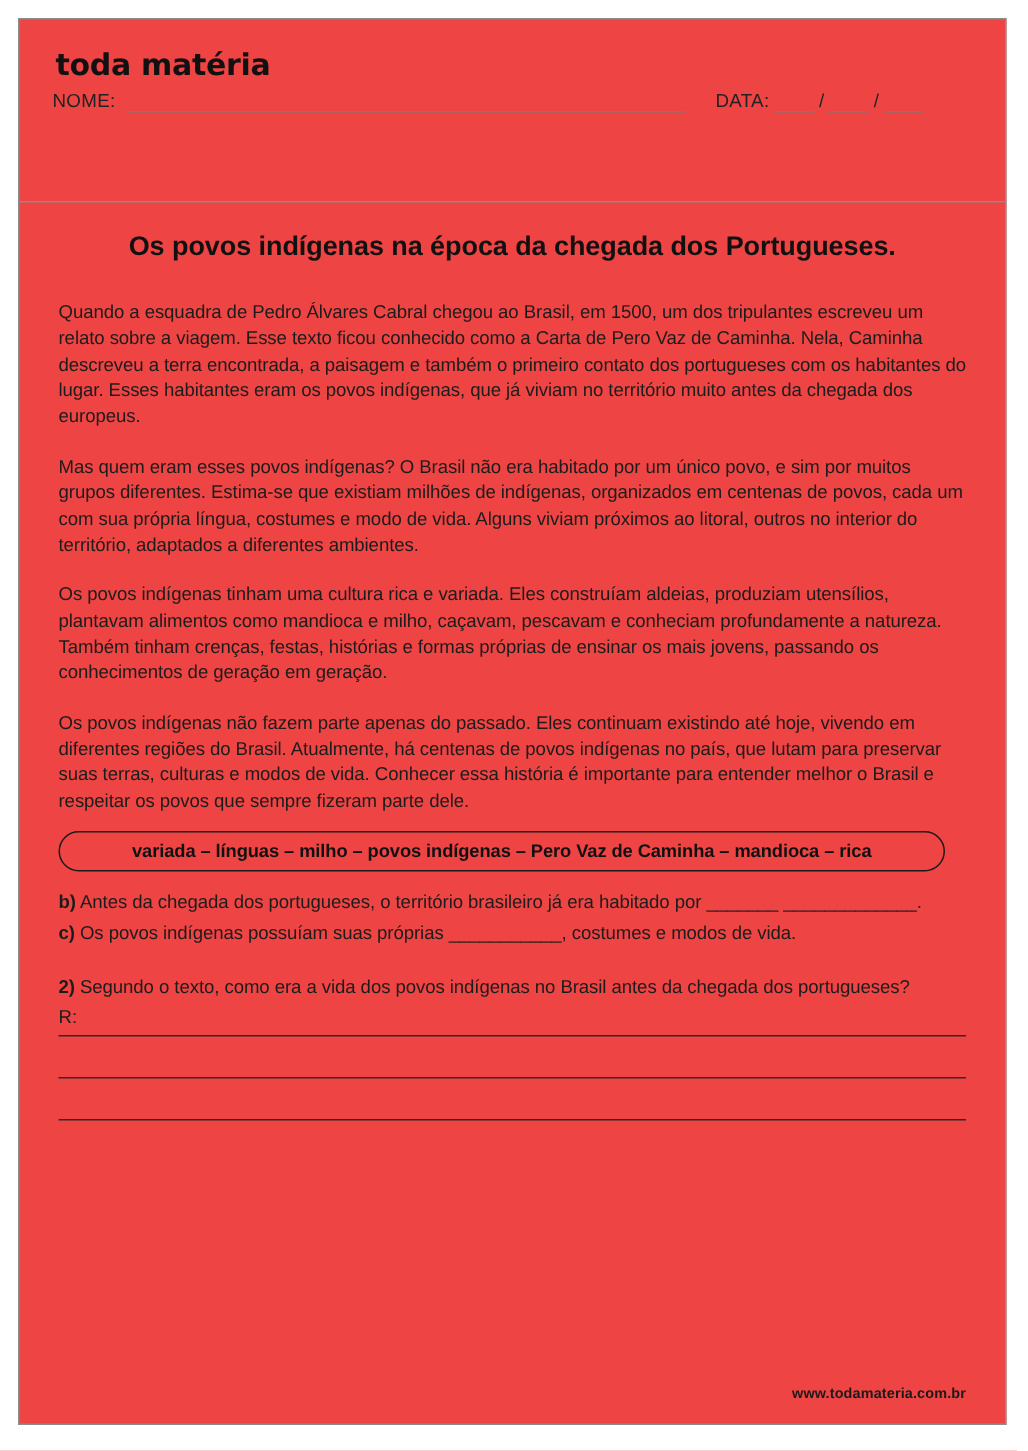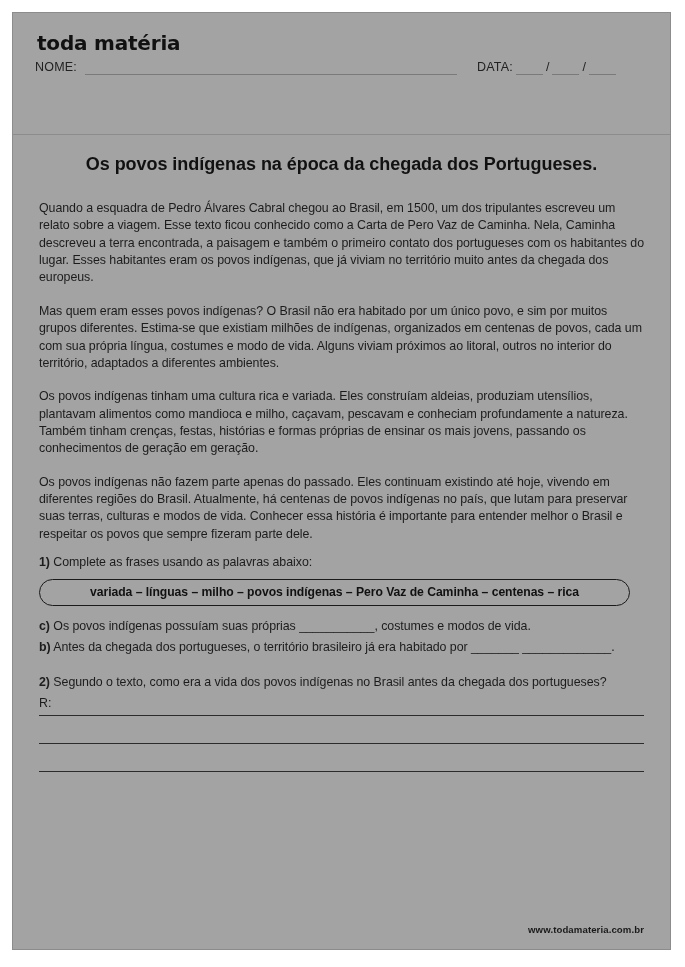--- a/index.html
+++ b/index.html
@@ -16,21 +16,21 @@
   }
 
   #page {
     position: absolute;
     left: 12px;
     top: 12px;
     width: 659px;
     height: 938px;
     box-sizing: border-box;
     border: 1px solid #8c8c8c;
-    background: #a3a3a3;
+    background: #ef4444;
   }
 
   
   #header {
     box-sizing: border-box;
     height: 122px;
     border-bottom: 1px solid #8c8c8c;
     padding: 16px 22px 0 22px;
     position: relative;
   }
@@ -208,31 +208,28 @@
 
   <div id="content">
 
     <h1 class="doc-title">Os povos indígenas na época da chegada dos Portugueses.</h1>
 
     <p class="para">Quando a esquadra de Pedro Álvares Cabral chegou ao Brasil, em 1500, um dos tripulantes escreveu um relato sobre a viagem. Esse texto ficou conhecido como a Carta de Pero Vaz de Caminha. Nela, Caminha descreveu a terra encontrada, a paisagem e também o primeiro contato dos portugueses com os habitantes do lugar. Esses habitantes eram os povos indígenas, que já viviam no território muito antes da chegada dos europeus.</p>
     <p class="para">Mas quem eram esses povos indígenas? O Brasil não era habitado por um único povo, e sim por muitos grupos diferentes. Estima-se que existiam milhões de indígenas, organizados em centenas de povos, cada um com sua própria língua, costumes e modo de vida. Alguns viviam próximos ao litoral, outros no interior do território, adaptados a diferentes ambientes.</p>
     <p class="para">Os povos indígenas tinham uma cultura rica e variada. Eles construíam aldeias, produziam utensílios, plantavam alimentos como mandioca e milho, caçavam, pescavam e conheciam profundamente a natureza. Também tinham crenças, festas, histórias e formas próprias de ensinar os mais jovens, passando os conhecimentos de geração em geração.</p>
     <p class="para">Os povos indígenas não fazem parte apenas do passado. Eles continuam existindo até hoje, vivendo em diferentes regiões do Brasil. Atualmente, há centenas de povos indígenas no país, que lutam para preservar suas terras, culturas e modos de vida. Conhecer essa história é importante para entender melhor o Brasil e respeitar os povos que sempre fizeram parte dele.</p>
 
-    <div class="q-line">
-      <span class="num">1)</span><span>&nbsp;</span><span>Complete as frases usando as palavras abaixo:</span>
-    </div>
-
-    <div class="wordbank">variada – línguas – milho – povos indígenas – Pero Vaz de Caminha – centenas – rica</div>
-
+
+    <div class="wordbank">variada – línguas – milho – povos indígenas – Pero Vaz de Caminha – mandioca – rica</div>
+
+    <div class="item">
+      <span class="tag">b)</span><span> Antes da chegada dos portugueses, o território brasileiro já era habitado por _______ _____________.</span>
+    </div>
     <div class="item">
       <span class="tag">c)</span><span> Os povos indígenas possuíam suas próprias ___________, costumes e modos de vida.</span>
-    </div>
-    <div class="item">
-      <span class="tag">b)</span><span> Antes da chegada dos portugueses, o território brasileiro já era habitado por _______ _____________.</span>
     </div>
 
     <div class="q2">
       <span class="num">2)</span><span>&nbsp;</span><span>Segundo o texto, como era a vida dos povos indígenas no Brasil antes da chegada dos portugueses?</span>
     </div>
 
     <div class="answer-label">R:</div>
 
     <div class="answer-lines">
       <div class="answer-line first"></div>

